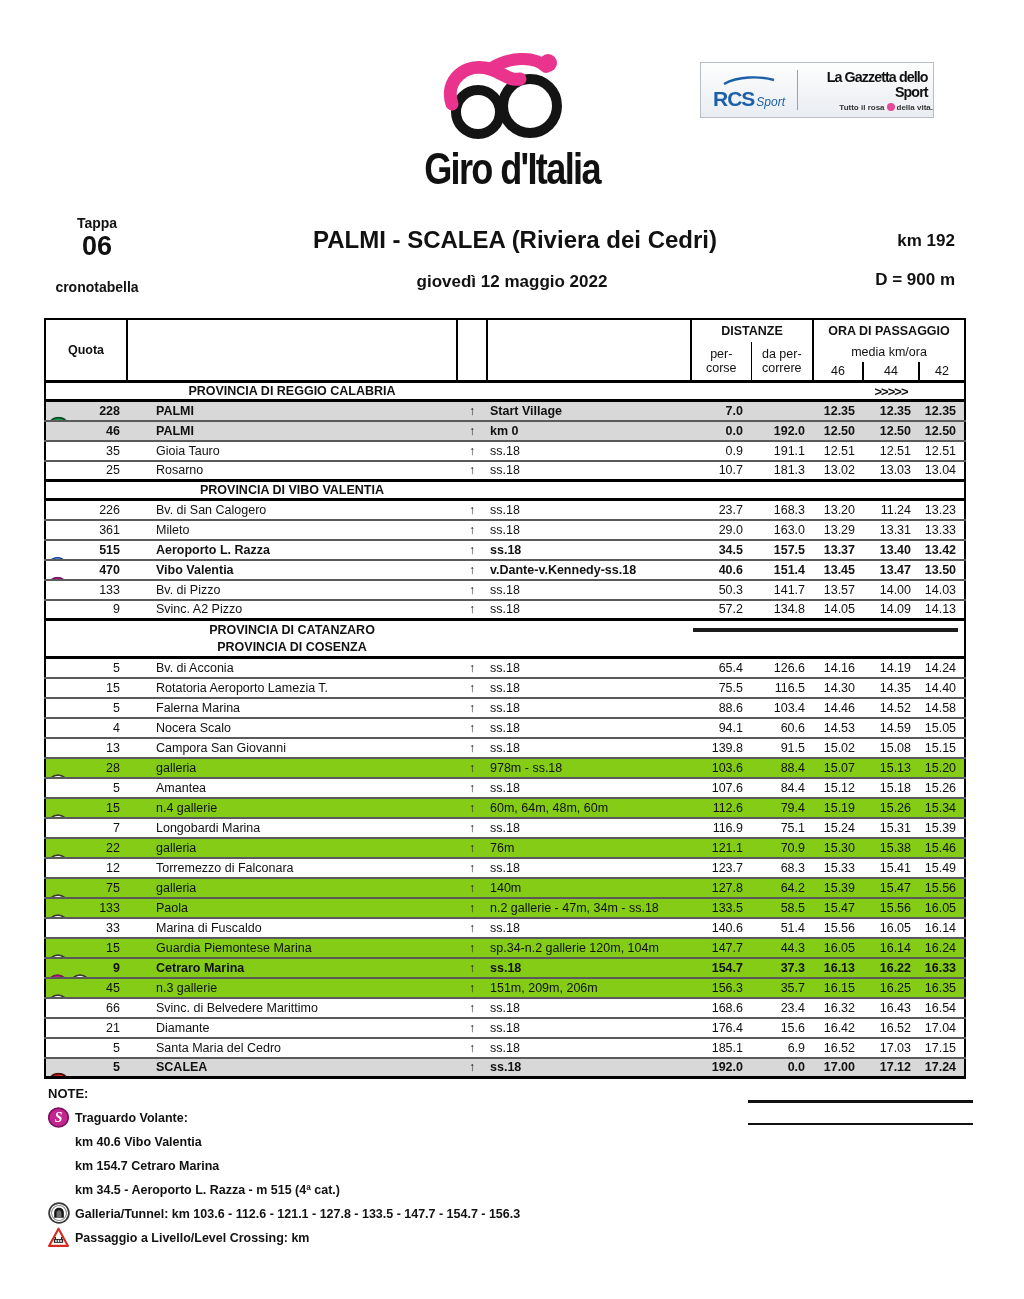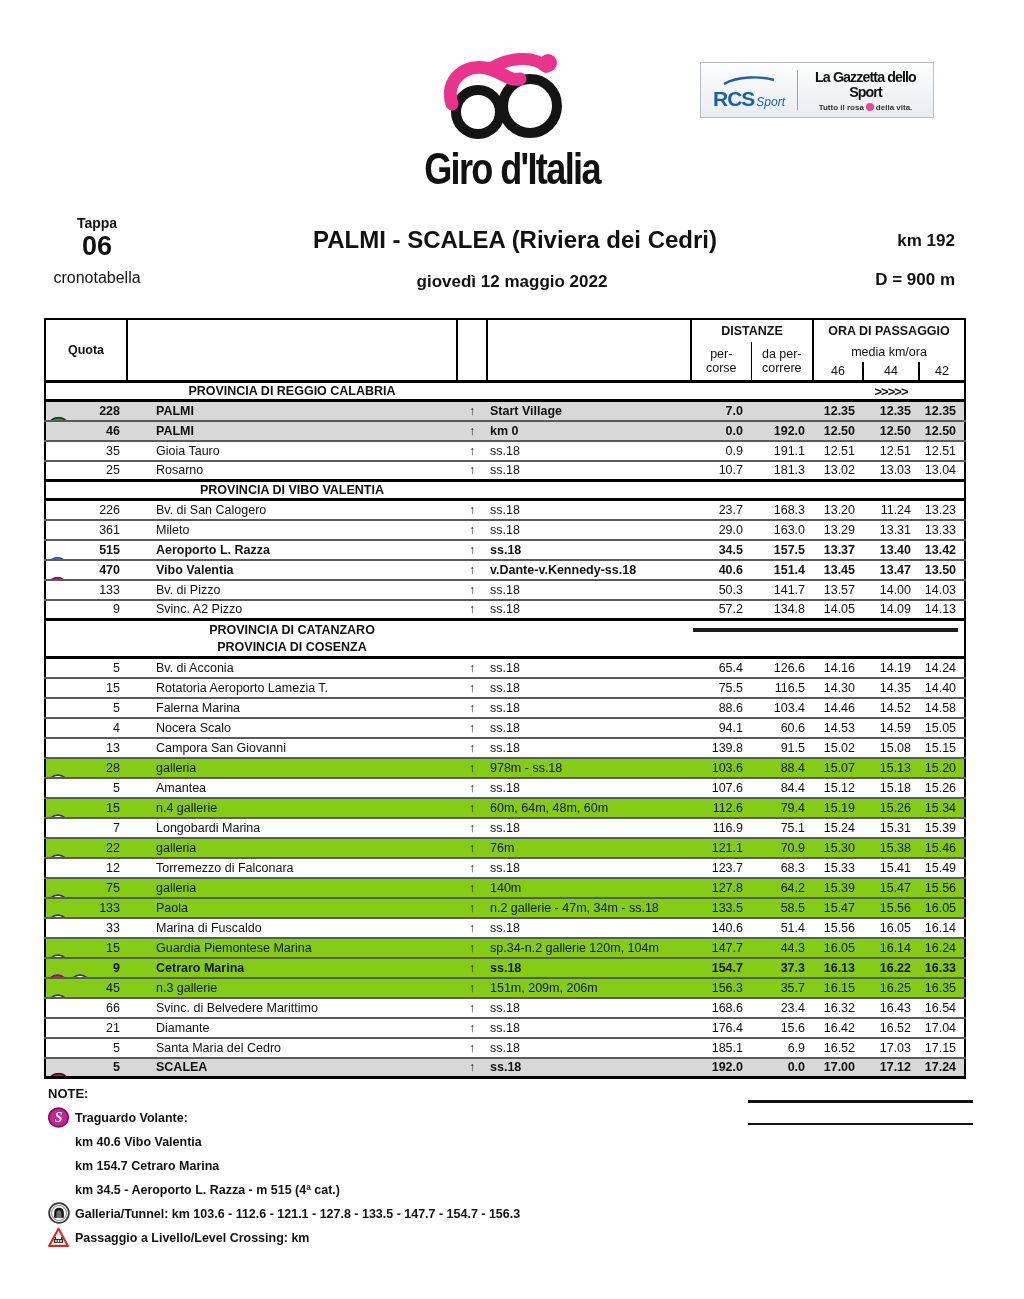--- a/index.html
+++ b/index.html
@@ -7,30 +7,30 @@
   .abs{position:absolute;}
 
   
   #giro-logo{left:440px;top:50px;width:136px;height:96px;}
   #giro-wordmark{left:0;right:0;top:144px;text-align:center;font-size:44px;font-weight:bold;letter-spacing:-2px;transform:scaleX(.82);transform-origin:center;}
   #press-box{left:700px;top:62px;width:232px;height:54px;border:1px solid #b9bec6;background:linear-gradient(#fdfdfd,#e9edf2);display:flex;align-items:center;}
   .rcs-side{width:96px;text-align:center;line-height:1;}
   .rcs-txt{color:#1b5fa8;font-size:21px;font-weight:bold;letter-spacing:-1px;}
   .rcs-sport{color:#1b5fa8;font-size:12px;font-style:italic;margin-left:2px;}
   .press-divider{width:1px;height:40px;background:#9aa0a8;}
-  .gaz-side{flex:1;text-align:center;line-height:1;}
+  .gaz-side{flex:1;text-align:right;line-height:1;}
   .gaz-title{font-size:15.5px;font-weight:bold;letter-spacing:-1px;transform:scaleX(.92);transform-origin:center;}
   .gaz-tag{font-size:8px;font-weight:bold;color:#333;margin-top:3px;}
   .pink-dot{display:inline-block;width:8px;height:8px;border-radius:50%;background:#e74b97;vertical-align:-1px;margin:0 2px;}
 
   
   #tappa-block{left:52px;top:216px;width:90px;text-align:center;line-height:1;}
   .tappa-lbl{font-size:14px;font-weight:bold;}
   .tappa-num{font-size:27px;font-weight:bold;margin-top:3px;}
-  .tappa-sub{font-size:16px;font-weight:normal;margin-top:10px;}
+  .tappa-sub{font-size:14px;font-weight:bold;margin-top:20px;}
   #stage-title{left:6px;right:0;top:226px;text-align:center;font-size:24px;font-weight:bold;}
   #stage-km{left:810px;top:231px;width:145px;text-align:right;font-size:17px;font-weight:bold;}
   #stage-date{left:0;right:0;top:272px;text-align:center;font-size:17px;font-weight:bold;}
   #stage-elev{left:810px;top:270px;width:145px;text-align:right;font-size:17px;font-weight:bold;}
 
   
   #route-table{left:44px;top:318px;}
   table{border-collapse:collapse;table-layout:fixed;width:920px;background:#fff;}
   td{padding:0;overflow:hidden;white-space:nowrap;font-size:12.5px;}
   thead td{font-size:12.5px;text-align:center;vertical-align:middle;}

